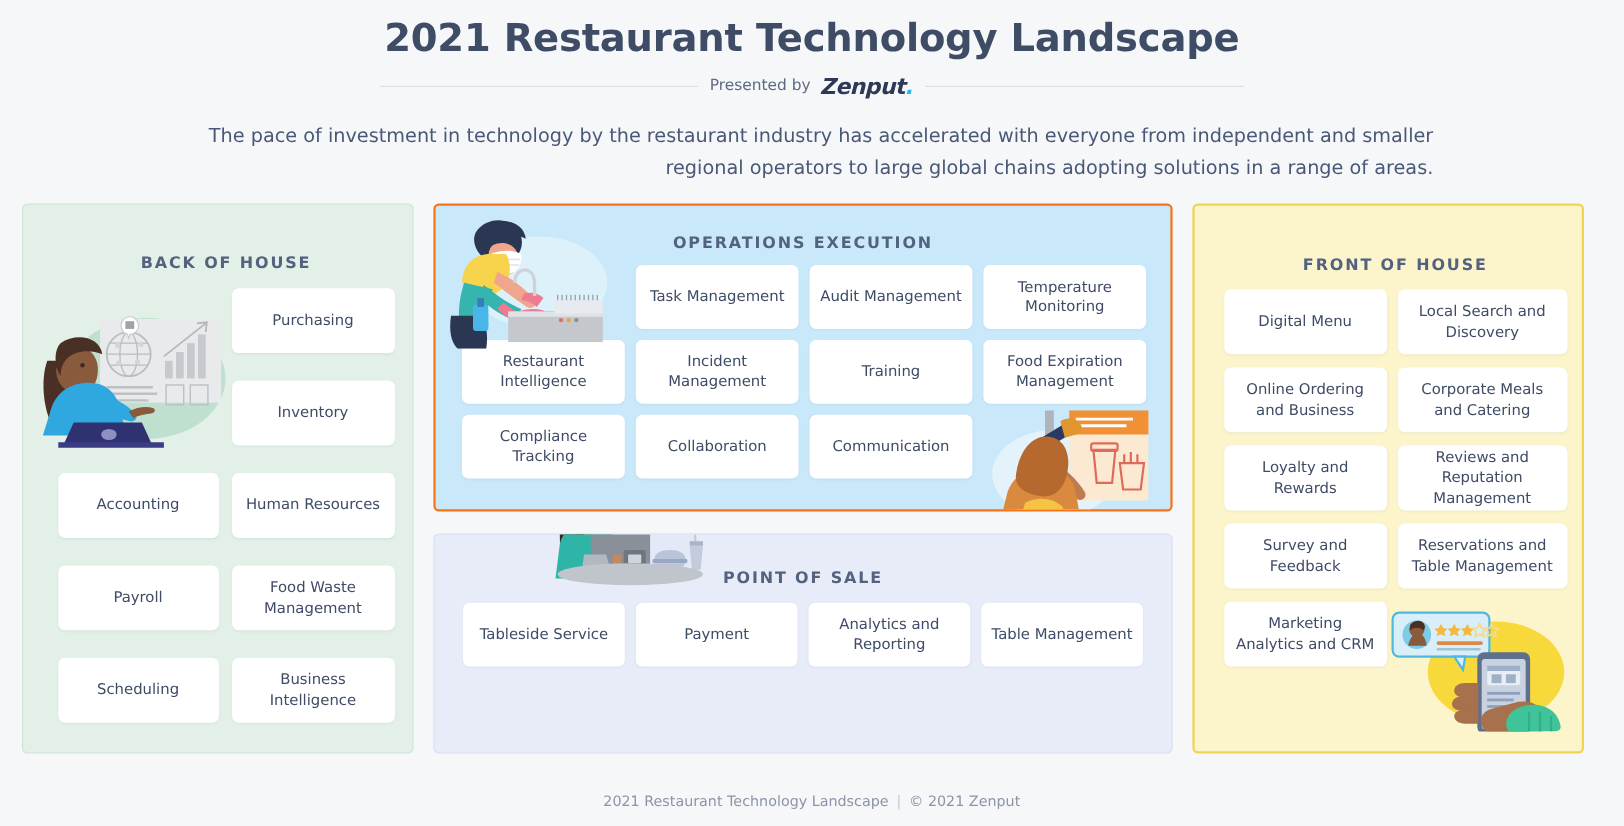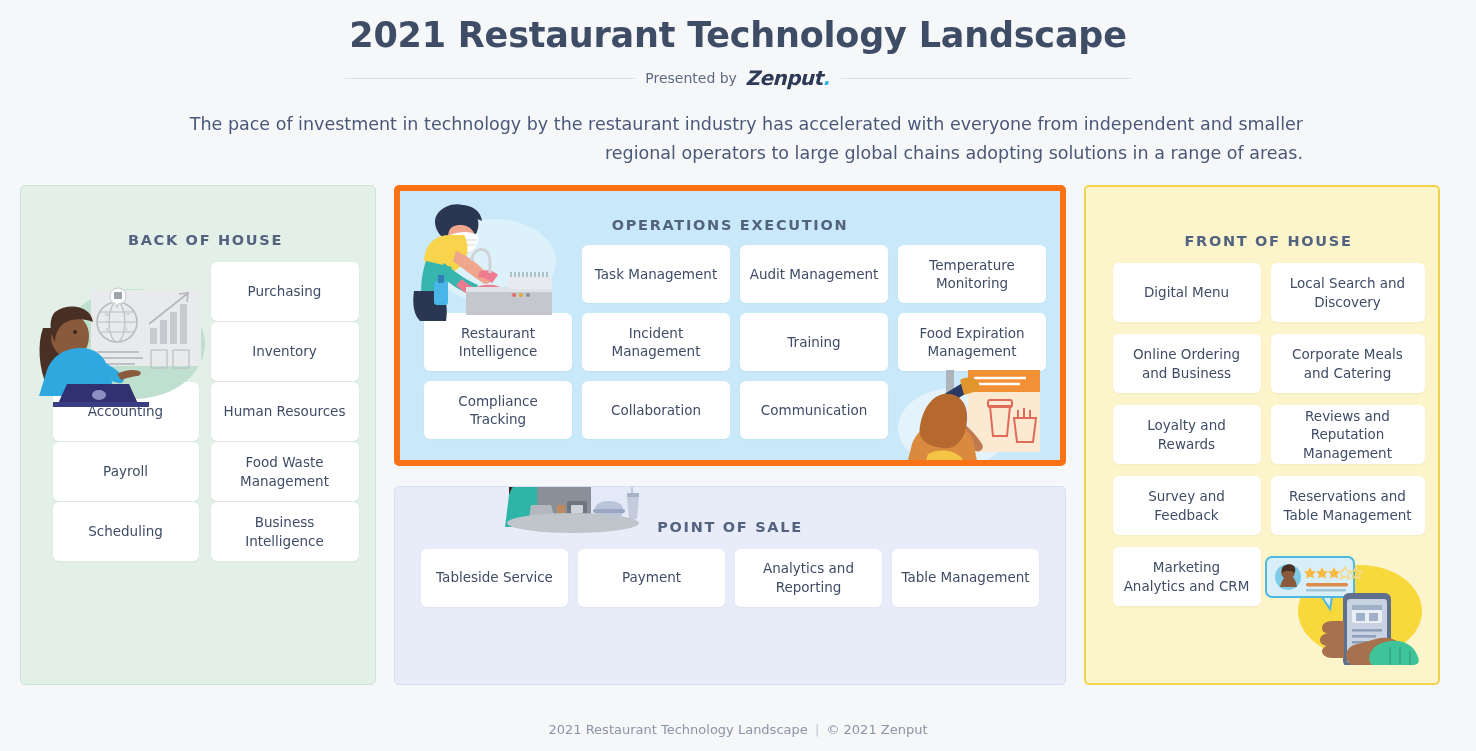--- a/index.html
+++ b/index.html
@@ -53,29 +53,29 @@
     line-height: 1.35; padding: 6px 8px;
     box-shadow: 0 1px 2px rgba(40,50,70,0.05);
   }
   
   .panel-boh {
     background: #e2f0e8; border: 1px solid #cbe4d5;
     height: 500px; padding: 46px 7px 0 22px;
   }
   .boh-grid {
     margin-top: 14px; display: grid;
-    grid-template-columns: 146px 148px; gap: 1px 12px;
+    grid-template-columns: 146px 148px; gap: 25px 12px;
     justify-content: center;
   }
   .boh-grid .tile { height: 59px; }
   .boh-spacer { height: 59px; }
   .boh-art { position: absolute; left: 8px; top: 86px; width: 186px; height: 142px; }
   
   .panel-ops {
-    background: #c9e9fa; border: 6px solid #f97316;
+    background: #c9e9fa; border: 2px solid #f97316;
     height: 296px; padding: 26px 24px 2px 24px;
   }
   .ops-rows { margin-top: 12px; display: flex; flex-direction: column; gap: 10px; }
   .ops-row { display: grid; grid-template-columns: 148px 148px 148px 148px; gap: 10px; }
   .ops-row .tile { height: 58px; }
   .ops-row1 { padding-left: 158px; grid-template-columns: 148px 148px 148px; }
   .ops-art-left { position: absolute; left: 2px; top: 8px; width: 160px; height: 122px; }
   .ops-art-right { position: absolute; right: -4px; bottom: -12px; width: 170px; height: 102px; }
   
   .panel-pos {

